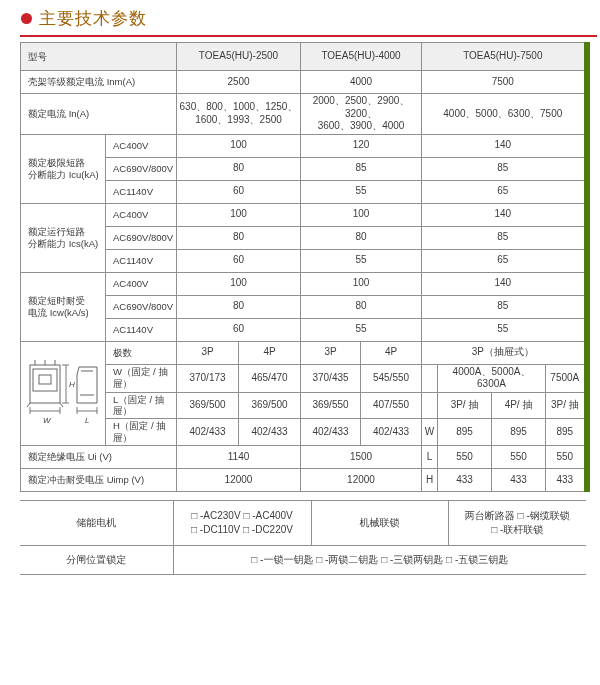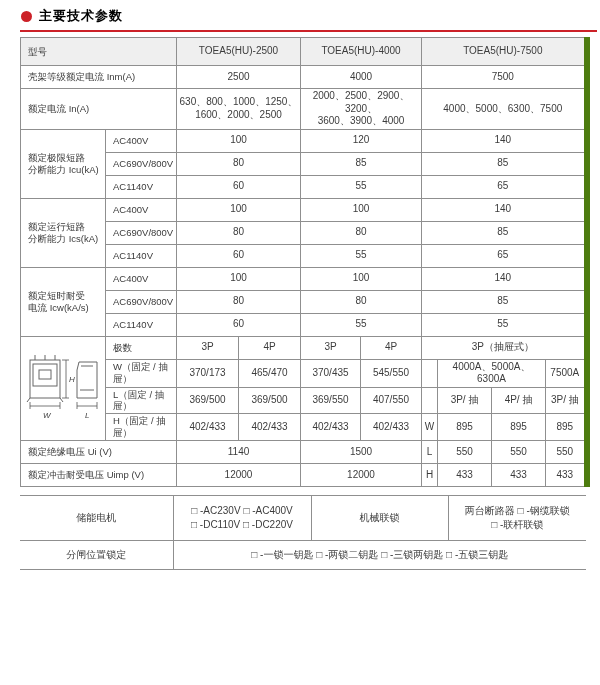--- a/index.html
+++ b/index.html
@@ -5,21 +5,21 @@
   html,body{margin:0;padding:0;}
   body{
     width:600px;height:685px;overflow:hidden;background:#ffffff;
     font-family:"Liberation Sans","DejaVu Sans",sans-serif;color:#3c3c3c;
     -webkit-font-smoothing:antialiased;
   }
   .page{position:relative;width:600px;height:685px;}
   
   .titlebar{display:flex;align-items:center;padding:7px 0 3px 21px;}
   .dot{width:11px;height:11px;border-radius:50%;background:#cc2128;margin-right:7px;flex:0 0 auto;}
-  .title{font-size:13px;font-weight:bold;color:#000000;letter-spacing:1px;}
+  .title{font-size:17px;font-weight:normal;color:#a16207;letter-spacing:1px;}
   .redrule{height:2px;background:#cc2128;margin:2px 3px 5px 20px;}
   
   table{border-collapse:collapse;table-layout:fixed;margin-left:20px;}
   .ut{width:566px;}
   .ut td{
     border:1px solid #8f8f8f;font-size:10px;text-align:center;
     padding:1px 2px;line-height:1.25;vertical-align:middle;
   }
   .ut .hdr td{background:#efefef;height:25px;}
   .ut .lbl{text-align:left;padding-left:7px;font-size:9.5px;}
@@ -75,21 +75,21 @@
     </tr>
     <tr class="r20">
       <td colspan="2" class="lbl">壳架等级额定电流 Inm(A)</td>
       <td colspan="2">2500</td>
       <td colspan="2">4000</td>
       <td colspan="4">7500</td>
     </tr>
     <tr class="r31">
       <td colspan="2" class="lbl">额定电流 In(A)</td>
       <td colspan="2" class="ml">630、800、1000、1250、
-1600、2000、2500</td>
+1600、1993、2500</td>
       <td colspan="2" class="ml">2000、2500、2900、3200、
 3600、3900、4000</td>
       <td colspan="4">4000、5000、6300、7500</td>
     </tr>
 
     <tr class="r20">
       <td rowspan="3" class="lbl ml">额定极限短路
 分断能力 Icu(kA)</td>
       <td class="lbl">AC400V</td>
       <td colspan="2">100</td>

